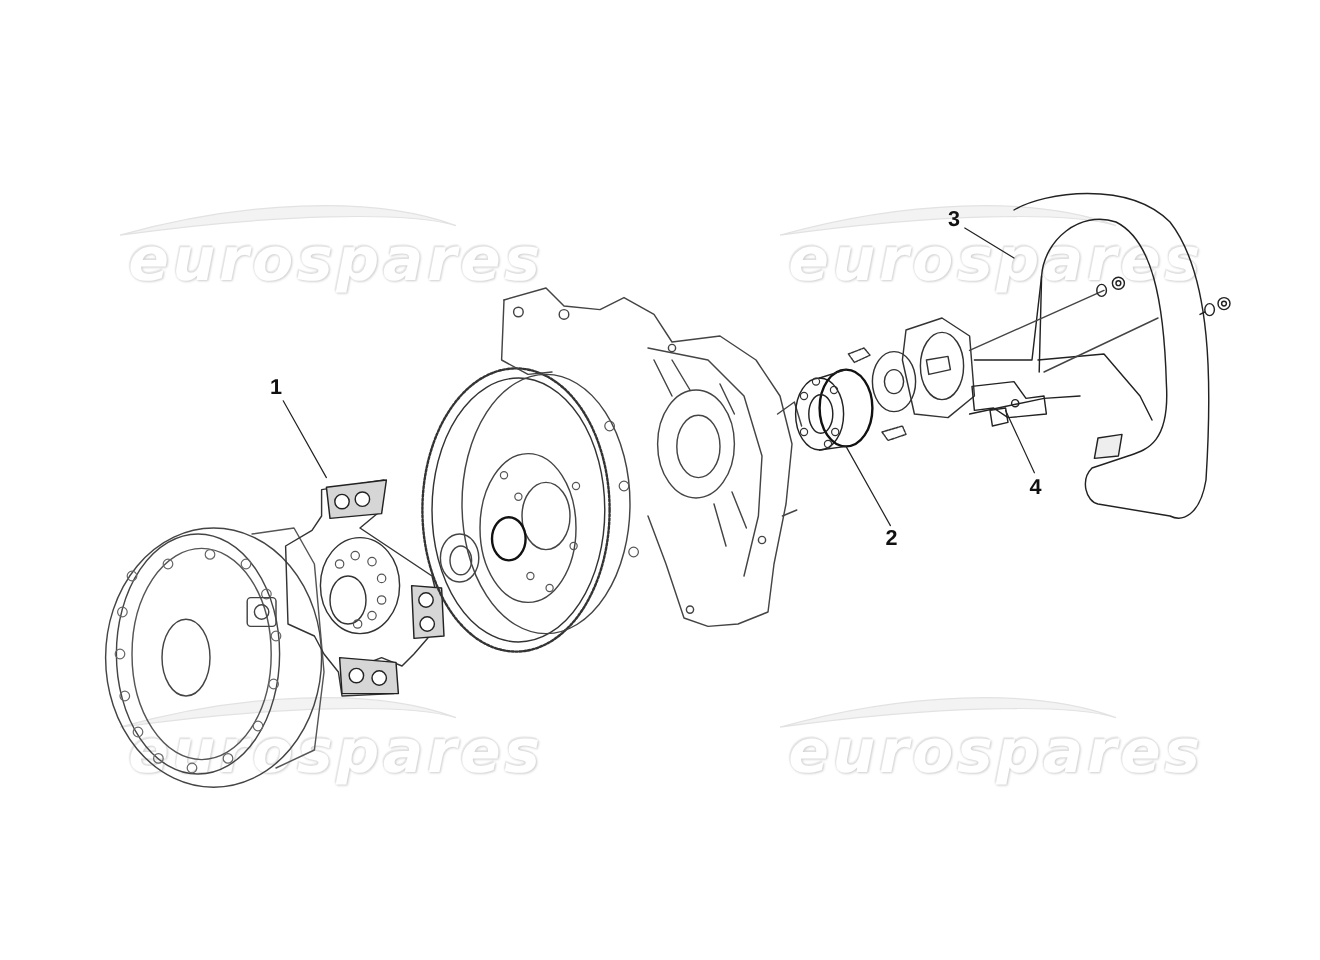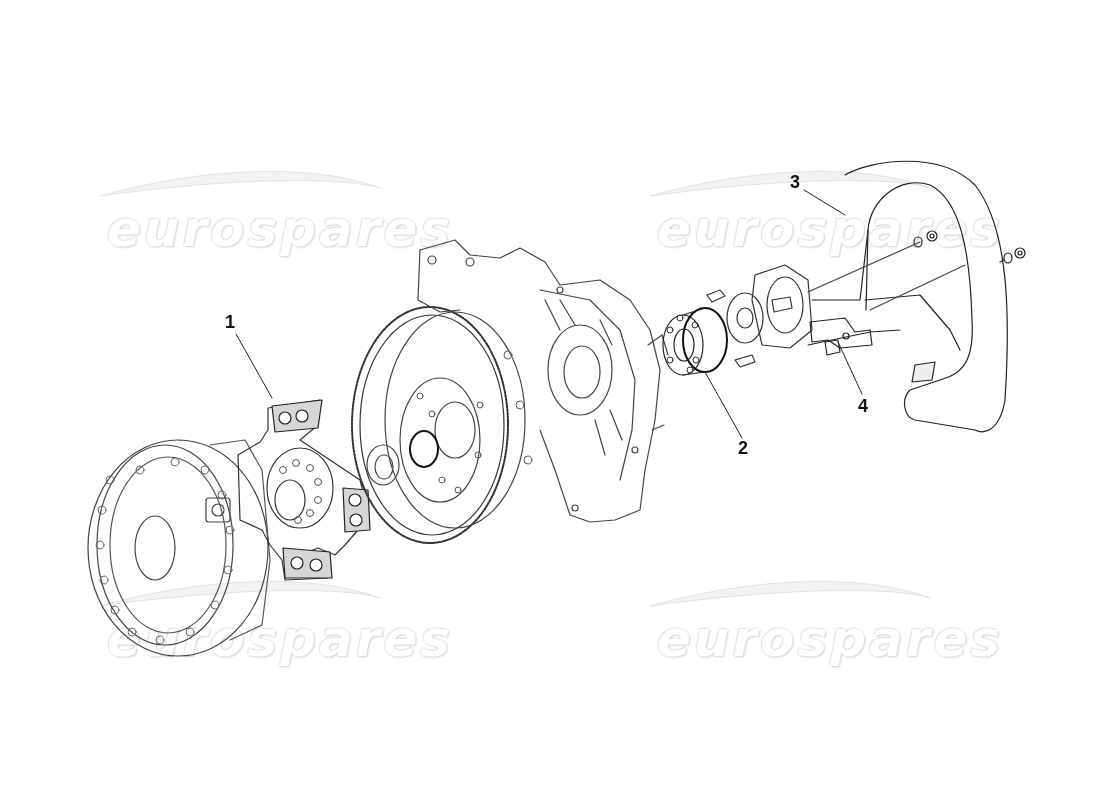--- a/index.html
+++ b/index.html
@@ -1,19 +1,19 @@
 <!DOCTYPE html>
 <html><head>
 <meta charset="utf-8">
 <style>
   html,body{margin:0;padding:0;background:#ffffff;}
   body{width:1100px;height:800px;overflow:hidden;position:relative;font-family:"Liberation Sans",sans-serif;}
   #stage{position:absolute;left:0;top:0;width:1100px;height:800px;}
   .wm{position:absolute;width:400px;height:90px;}
-  .wm-text{position:absolute;left:0;top:42px;width:400px;text-align:center;font-family:"DejaVu Sans",sans-serif;font-style:italic;font-weight:bold;font-size:50px;letter-spacing:3px;color:#ffffff;
+  .wm-text{position:absolute;left:0;top:29px;width:400px;text-align:center;font-family:"DejaVu Sans",sans-serif;font-style:italic;font-weight:bold;font-size:50px;letter-spacing:3px;color:#ffffff;
     text-shadow:0 0 2px #d4d4d4,1px 1px 2px #cfcfcf,-1px -1px 1px #e6e6e6;opacity:0.95;}
   .wm-swoosh{position:absolute;left:0;top:0;width:400px;height:50px;}
   .callout{position:absolute;font-family:"Liberation Sans",sans-serif;font-weight:bold;font-size:18px;color:#111;}
   svg{position:absolute;left:0;top:0;}
 </style>
 </head>
 <body>
 
 <div id="stage">
 

